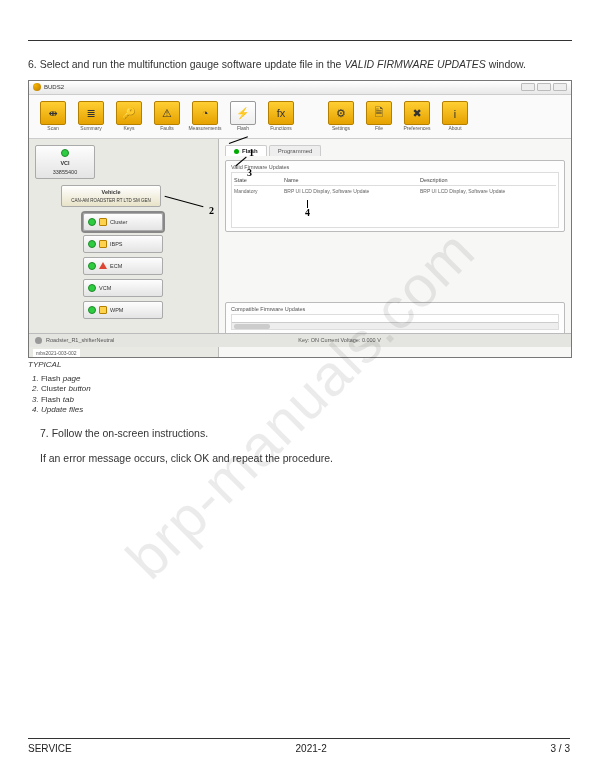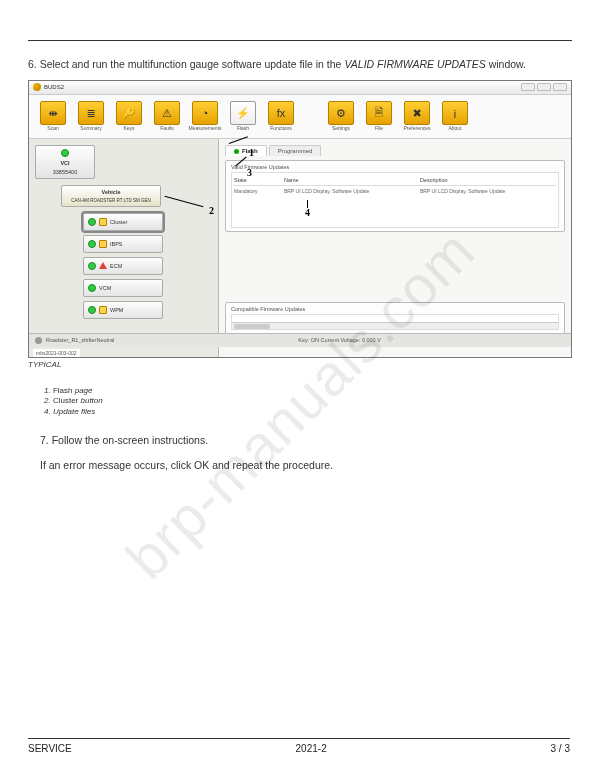--- a/index.html
+++ b/index.html
@@ -215,21 +215,21 @@
     font-family: Arial, sans-serif;
     letter-spacing:1px;
   }
   
   .typical {
     font-size: 8px;
     line-height:1.3;
     margin-top:2px;
   }
   .typical .hd { font-style:italic; }
-  .typical ol { list-style:none; padding:0; margin:16px; }
+  .typical ol { list-style:none; padding:0; margin:4px; }
   .typical li { font-style:italic; }
   .typical li .b { font-style:normal; }
   
   .para {
     font-size:10.5px;
     line-height:1.45;
     margin-top:10px;
     margin-left:12px;
   }
   
@@ -430,20 +430,21 @@
 
     <span class="ann" style="left:276px; top:126px;">4</span>
     <div class="arrow-line" style="left:278px; top:119px; width:1px; height:8px; background:#000;"></div>
   </div>
 
   <div class="typical">
     <div class="hd">TYPICAL</div>
     <ol>
       <li><span>1.</span> <span class="b">Flash</span> <span>page</span></li>
       <li><span>2.</span> <span class="b">Cluster</span> <span>button</span></li>
+      <li><span>3.</span> <span class="b">Flash</span> <span>tab</span></li>
       <li><span>4.</span> <span class="b"></span> <span>Update files</span></li>
     </ol>
   </div>
 
   <div class="para">7. Follow the on-screen instructions.</div>
   <div class="para">If an error message occurs, click OK and repeat the procedure.</div>
 </div>
 
 <div class="wm">brp-manuals.com</div>
 

